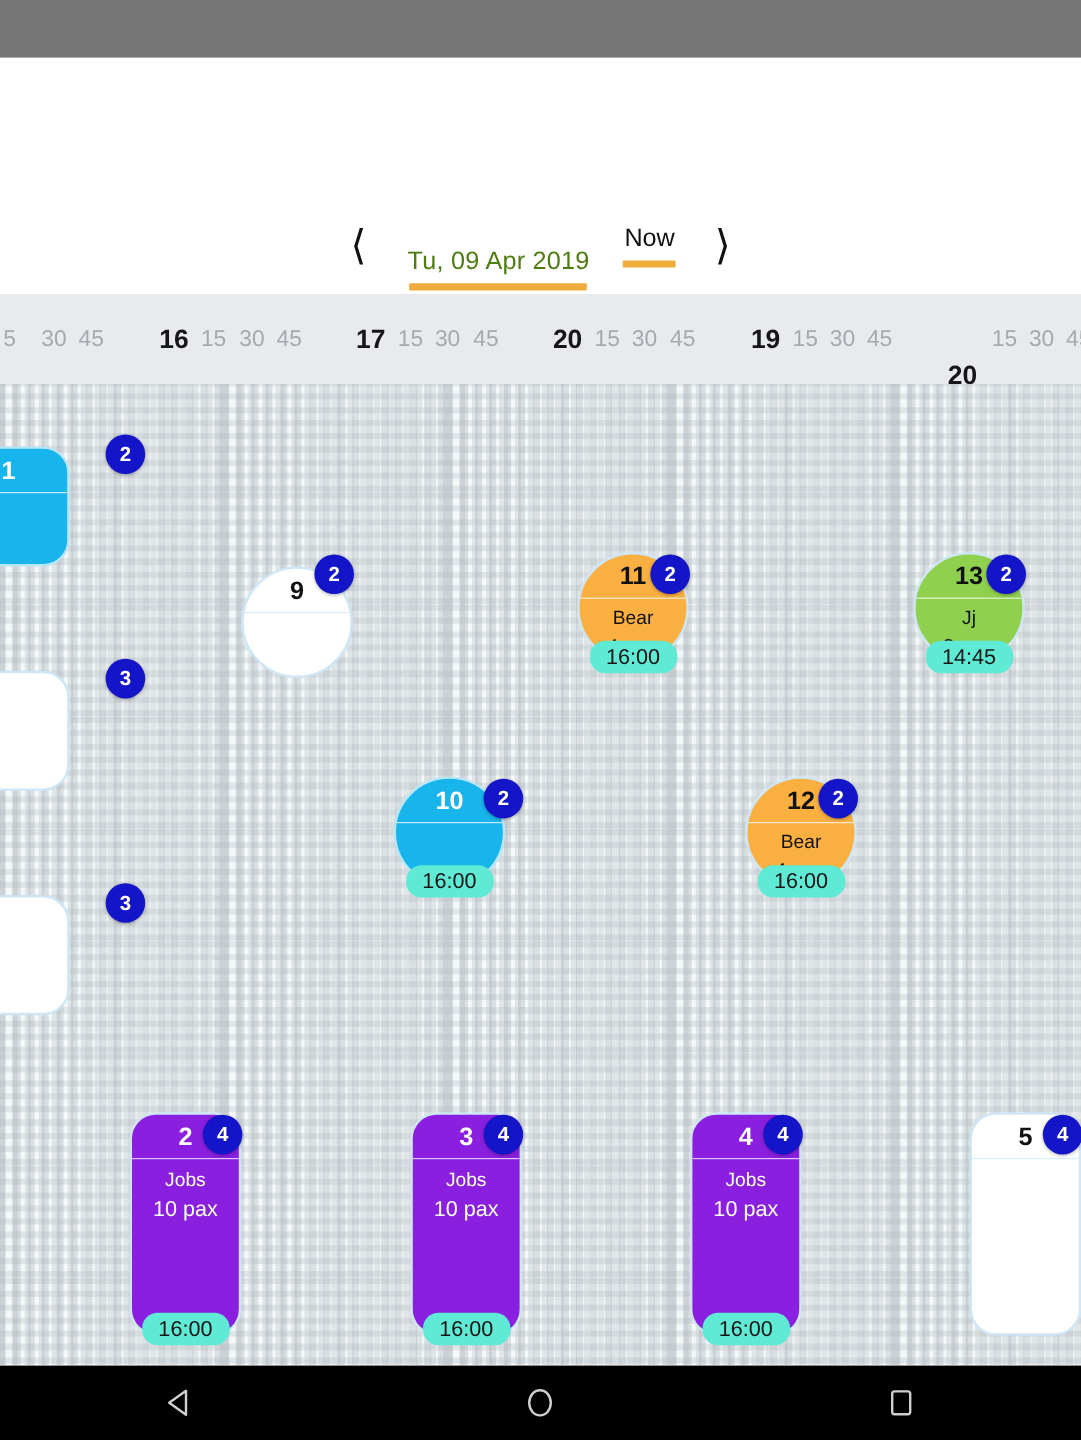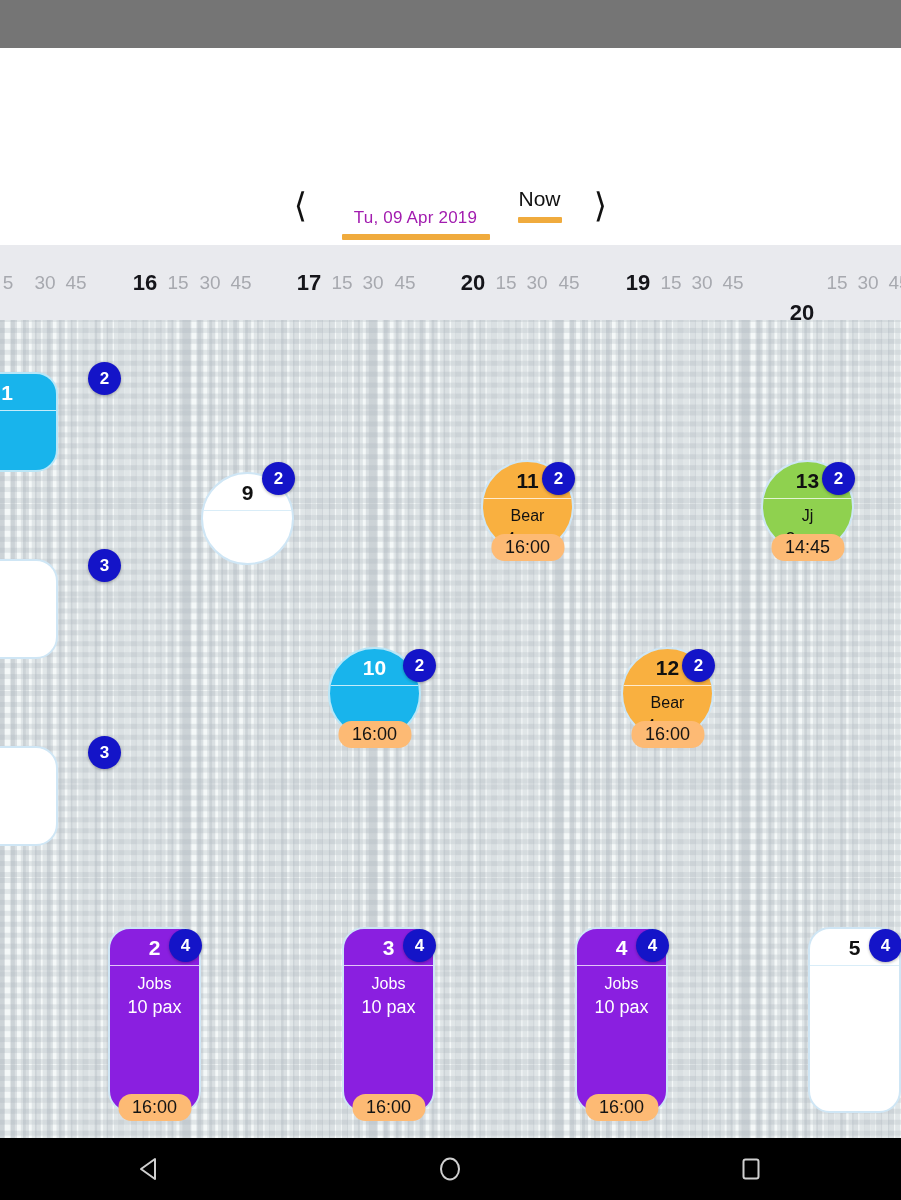--- a/index.html
+++ b/index.html
@@ -39,21 +39,21 @@
     width:54px;height:54px;display:flex;align-items:center;justify-content:center;
     font-size:34px;color:#111;line-height:1;cursor:pointer;
     font-family:"DejaVu Sans", sans-serif;font-weight:300;
   }
   .nav-arrow.left{margin-right:8px;}
   .nav-arrow.right{margin-left:12px;}
   .date-chip{
     display:flex;flex-direction:column;align-items:center;cursor:pointer;
     padding:0 6px;
   }
-  .date-chip .lbl{font-size:17px;color:#a21caf;letter-spacing:.2px;margin-top:38px;}
+  .date-chip .lbl{font-size:21px;color:#4d7c0f;letter-spacing:.2px;margin-top:38px;}
   .date-chip .ul{height:6px;background:#f0ab3d;margin-top:6px;border-radius:1px;}
   .date-chip.date .ul{width:148px;}
   .now-chip{display:flex;flex-direction:column;align-items:center;cursor:pointer;margin-left:22px;}
   .now-chip .lbl{font-size:21px;color:#111;}
   .now-chip .ul{width:44px;height:6px;background:#f0ab3d;margin-top:6px;border-radius:1px;}
 
   
   .ruler{
     position:absolute;left:0;top:245px;width:901px;height:75px;
     background:#e9eaee;overflow:hidden;
@@ -111,21 +111,21 @@
     font-size:21px;font-weight:700;line-height:1;
     padding-top:8px;color:#111;text-align:center;width:100%;
   }
   .tc-div{width:100%;height:1px;background:rgba(255,255,255,.75);margin-top:7px;}
   .tc-div.dark{background:#d9edf8;}
   .tc-name{font-size:16px;margin-top:7px;color:#111;text-align:center;line-height:1.35;}
   .tc-pax{font-size:18px;color:#111;text-align:center;line-height:1.35;}
   .tc-time{
     position:absolute;left:50%;transform:translateX(-50%);
     bottom:-10px;
-    background:#fdba74;border-radius:13px;
+    background:#5eead4;border-radius:13px;
     padding:3px 14px;font-size:18px;color:#141414;white-space:nowrap;
   }
   .badge{
     position:absolute;
     width:33px;height:33px;border-radius:50%;
     background:#1414c8;color:#fff;
     display:flex;align-items:center;justify-content:center;
     font-size:17px;font-weight:700;
     box-shadow:0 1px 3px rgba(0,0,0,.3);
   }

